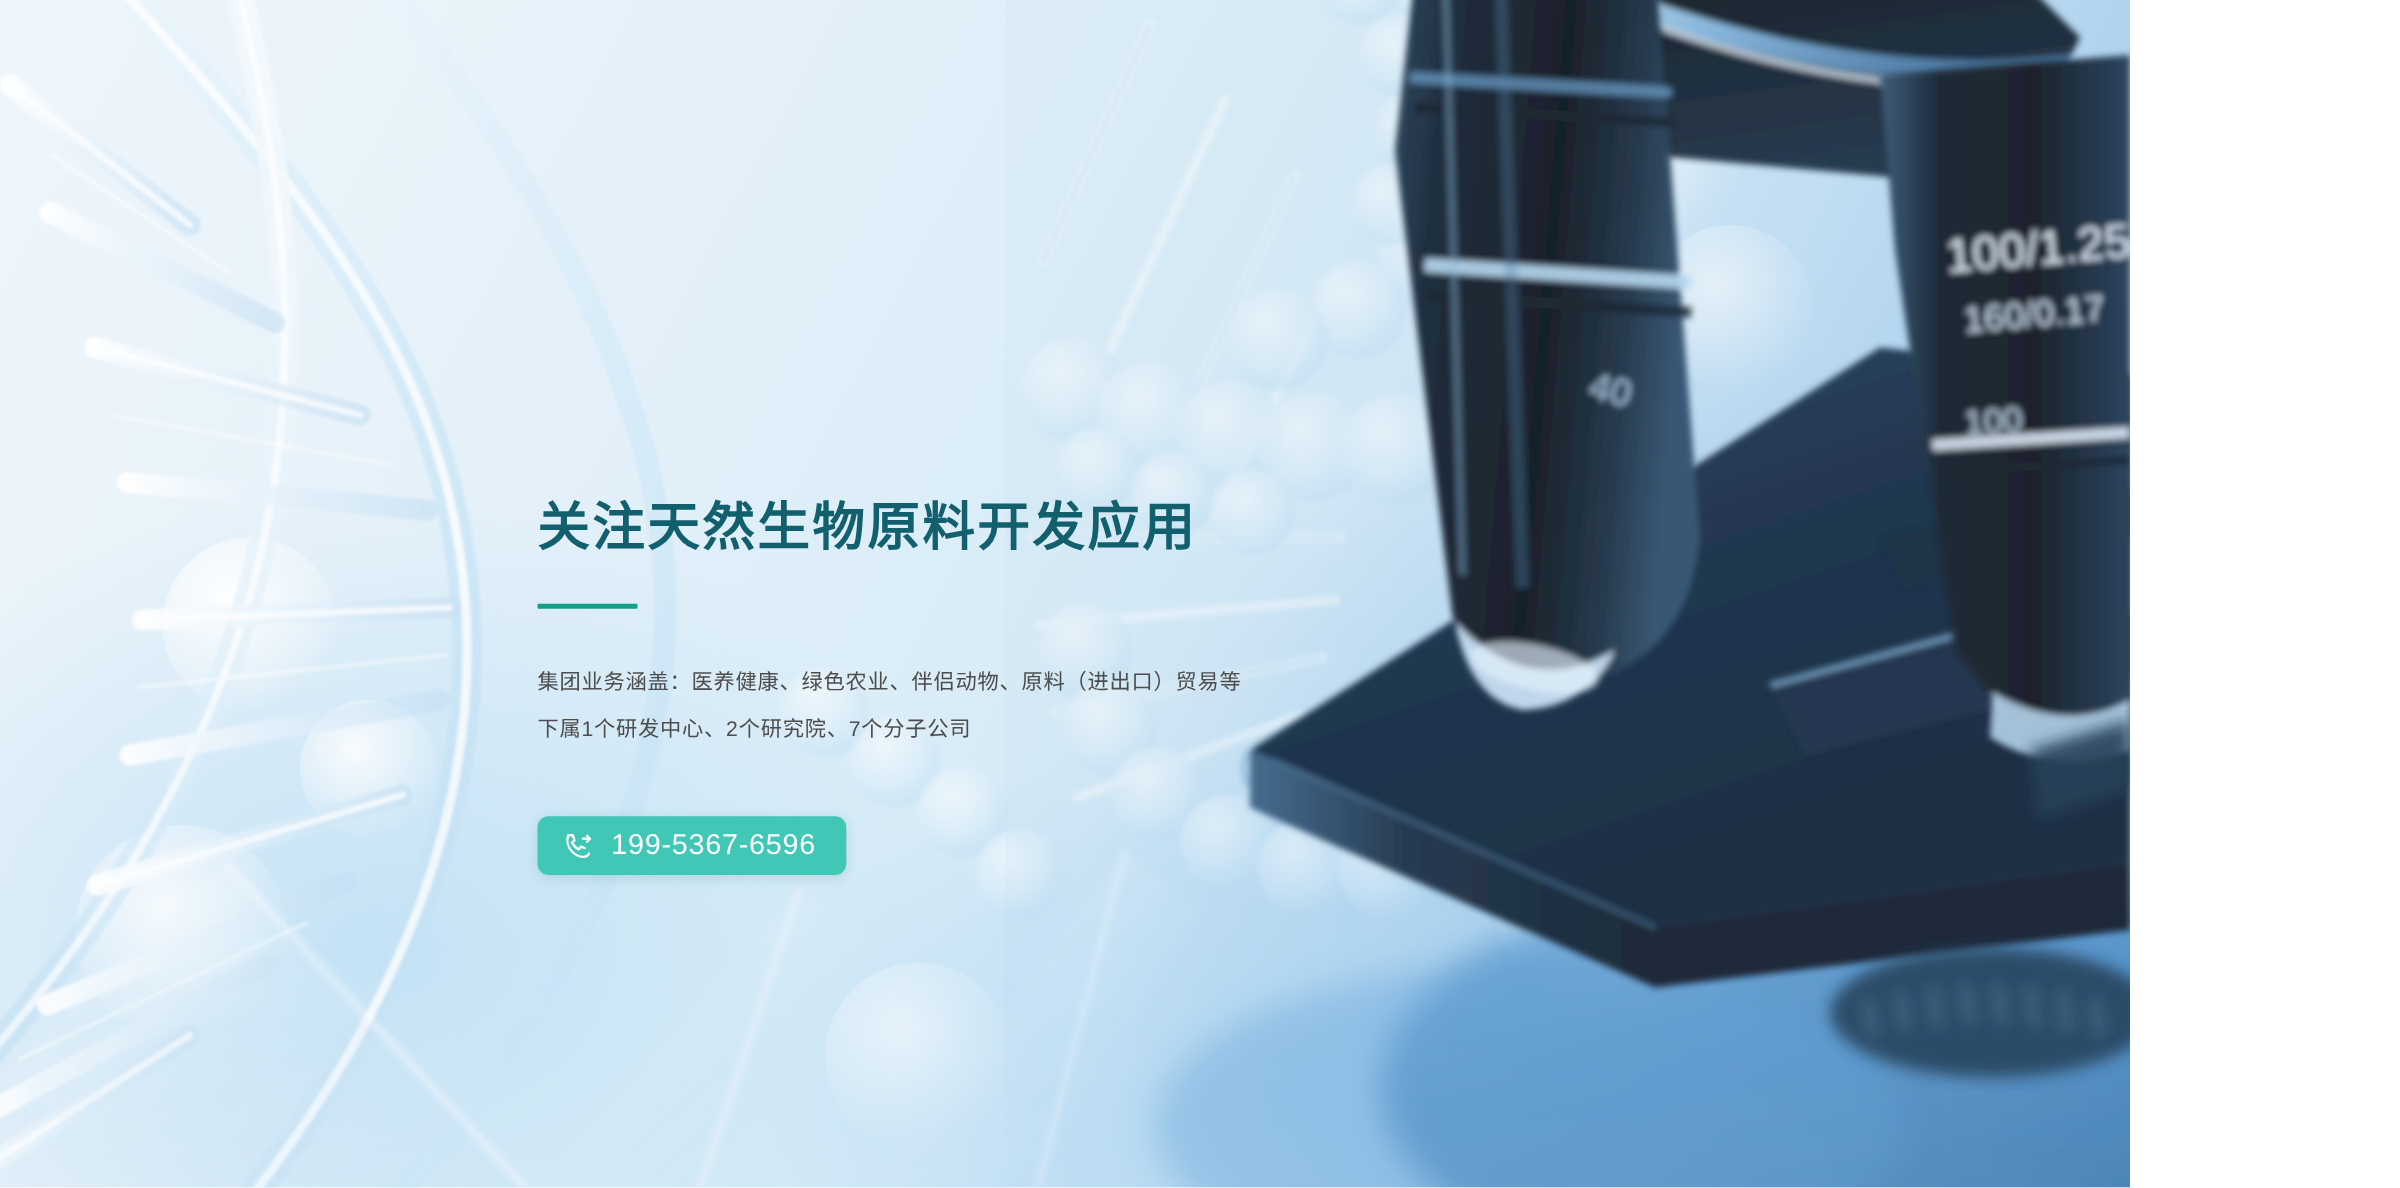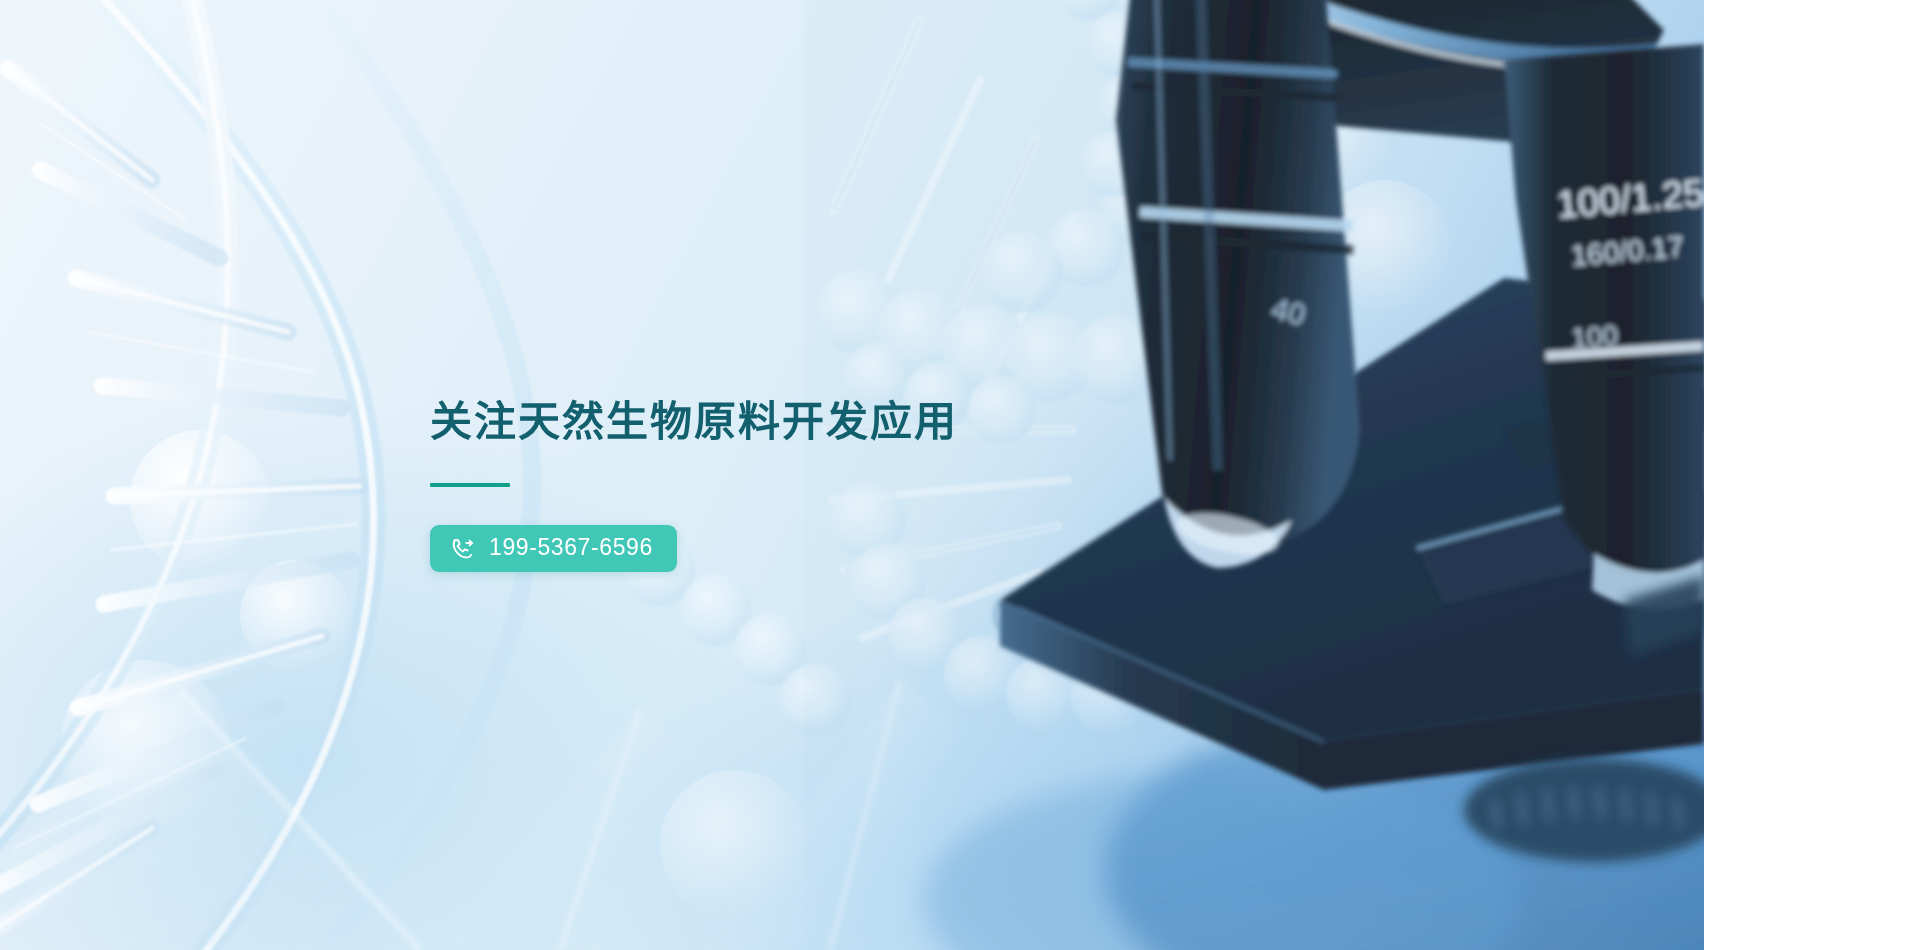--- a/index.html
+++ b/index.html
@@ -94,21 +94,21 @@
   .hero-desc {
     margin-top:40px;
     color:#4d4d4d;
     font-size:17px;
     line-height:38px;
     letter-spacing:0.6px;
   }
   .hero-desc .line { display:block; white-space:nowrap; }
 
   .phone-btn {
-    margin-top:38px;
+    margin-top:50px;
     display:inline-flex;
     align-items:center;
     gap:13px;
     height:47px;
     padding:0 24px 0 20px;
     background:#40C7B6;
     border:none;
     border-radius:9px;
     color:#ffffff;
     font-size:23px;
@@ -438,20 +438,24 @@
       <path d="M 900,120 L 830,390" stroke="#ffffff" stroke-width="5" opacity="0.5" fill="none"></path>
     </g>
   </svg>
 
   <div class="content">
 
     <h1 class="hero-title">关注天然生物原料开发应用</h1>
 
     <div class="title-rule"></div>
 
+    <div class="hero-desc">
+      <span class="line">集团业务涵盖：医养健康、绿色农业、伴侣动物、原料（进出口）贸易等</span>
+      <span class="line">下属1个研发中心、2个研究院、7个分子公司</span>
+    </div>
 
     <button class="phone-btn">
       <span class="ico">
         <svg width="26" height="26" viewBox="0 0 26 26" fill="none" stroke="#ffffff" stroke-width="1.9" stroke-linecap="round" stroke-linejoin="round">
           <path d="M4.6 4.2h3.6l1.5 4.1-2.2 1.6a12.4 12.4 0 0 0 5.6 5.6l1.6-2.2 3.0 1.1"></path>
           <path d="M4.6 4.2C2.9 8.6 4.3 13.9 8 17.6c2.4 2.4 5.5 3.8 8.3 3.9"></path>
           <path d="M16.4 7.0h5.4"></path>
           <path d="M19.6 4.6l2.4 2.4-2.4 2.4"></path>
           <path d="M17.9 21.4c1.6-.3 2.8-1.2 3.2-2.6"></path>
         </svg>

